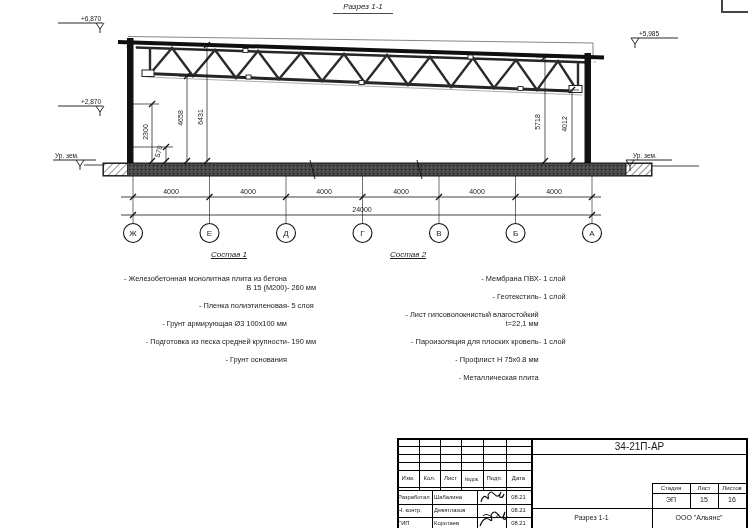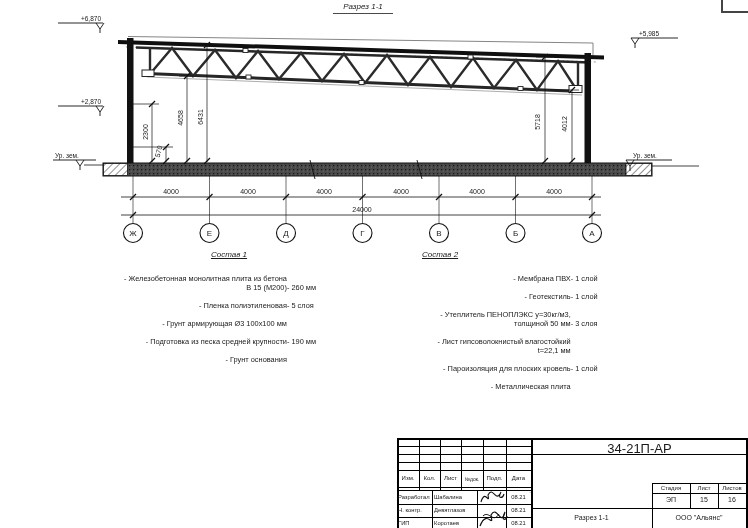--- a/index.html
+++ b/index.html
@@ -22,21 +22,21 @@
   .s2 .qty{width:45px;white-space:nowrap;align-self:flex-end;}
   .gap-top{margin-top:6px;}
   
   .tb{position:absolute;left:397px;top:438px;width:351px;height:90px;font-size:6px;overflow:hidden;}
   .tb .hl,.tb .vl{position:absolute;background:#000;}
   .tb .hl{height:1px;}
   .tb .vl{width:1px;}
   .tb .lbl{position:absolute;text-align:center;white-space:nowrap;}
   .tb .sm{font-size:5.8px;}
   .tb .md{font-size:7px;}
-  .tb .lg{font-size:13px;}
+  .tb .lg{font-size:10px;}
   .corner{position:absolute;background:#444;}
 </style>
 </head>
 <body>
 
 <div class="sheet">
 
   <div class="corner" style="left:721px;top:0;width:2px;height:13px;"></div>
   <div class="corner" style="left:721px;top:11px;width:27px;height:2px;"></div>
 
@@ -223,41 +223,41 @@
     <div class="item">
       <div class="nm">- Подготовка из песка средней крупности</div>
       <div class="qty">- 190 мм</div>
     </div>
     <div class="item">
       <div class="nm">- Грунт основания</div>
       <div class="qty"></div>
     </div>
   </div>
 
-  <div class="sostav s2" style="left:383px;top:250px;width:200px;margin-left:32px;">
+  <div class="sostav s2" style="left:383px;top:250px;width:200px;">
     <div class="ttl" style="text-align:left;padding-left:7px;">Состав 2</div>
     <div class="item">
       <div class="nm">- Мембрана ПВХ</div>
       <div class="qty">- 1 слой</div>
     </div>
     <div class="item">
       <div class="nm">- Геотекстиль</div>
       <div class="qty">- 1 слой</div>
     </div>
     <div class="item">
-      <div class="nm">- Утеплитель ПЕНОПЛЭКС у=30кг/м3, толщиной 50 мм</div>
-      <div class="qty">- 3 слоя</div>
-    </div>
-    <div class="item">
       <div class="nm">- Лист гипсоволокнистый влагостойкий t=22,1 мм</div>
       <div class="qty"></div>
     </div>
     <div class="item">
       <div class="nm">- Пароизоляция для плоских кровель</div>
       <div class="qty">- 1 слой</div>
+    </div>
+    <div class="item gap-top">
+      <div class="nm">- Профлист Н 75х0.8 мм</div>
+      <div class="qty"></div>
     </div>
     <div class="item">
       <div class="nm">- Металлическая плита</div>
       <div class="qty"></div>
     </div>
   </div>
 
   <div class="tb">
 
     <div class="hl" style="left:0;top:0;width:351px;height:2px;"></div>

